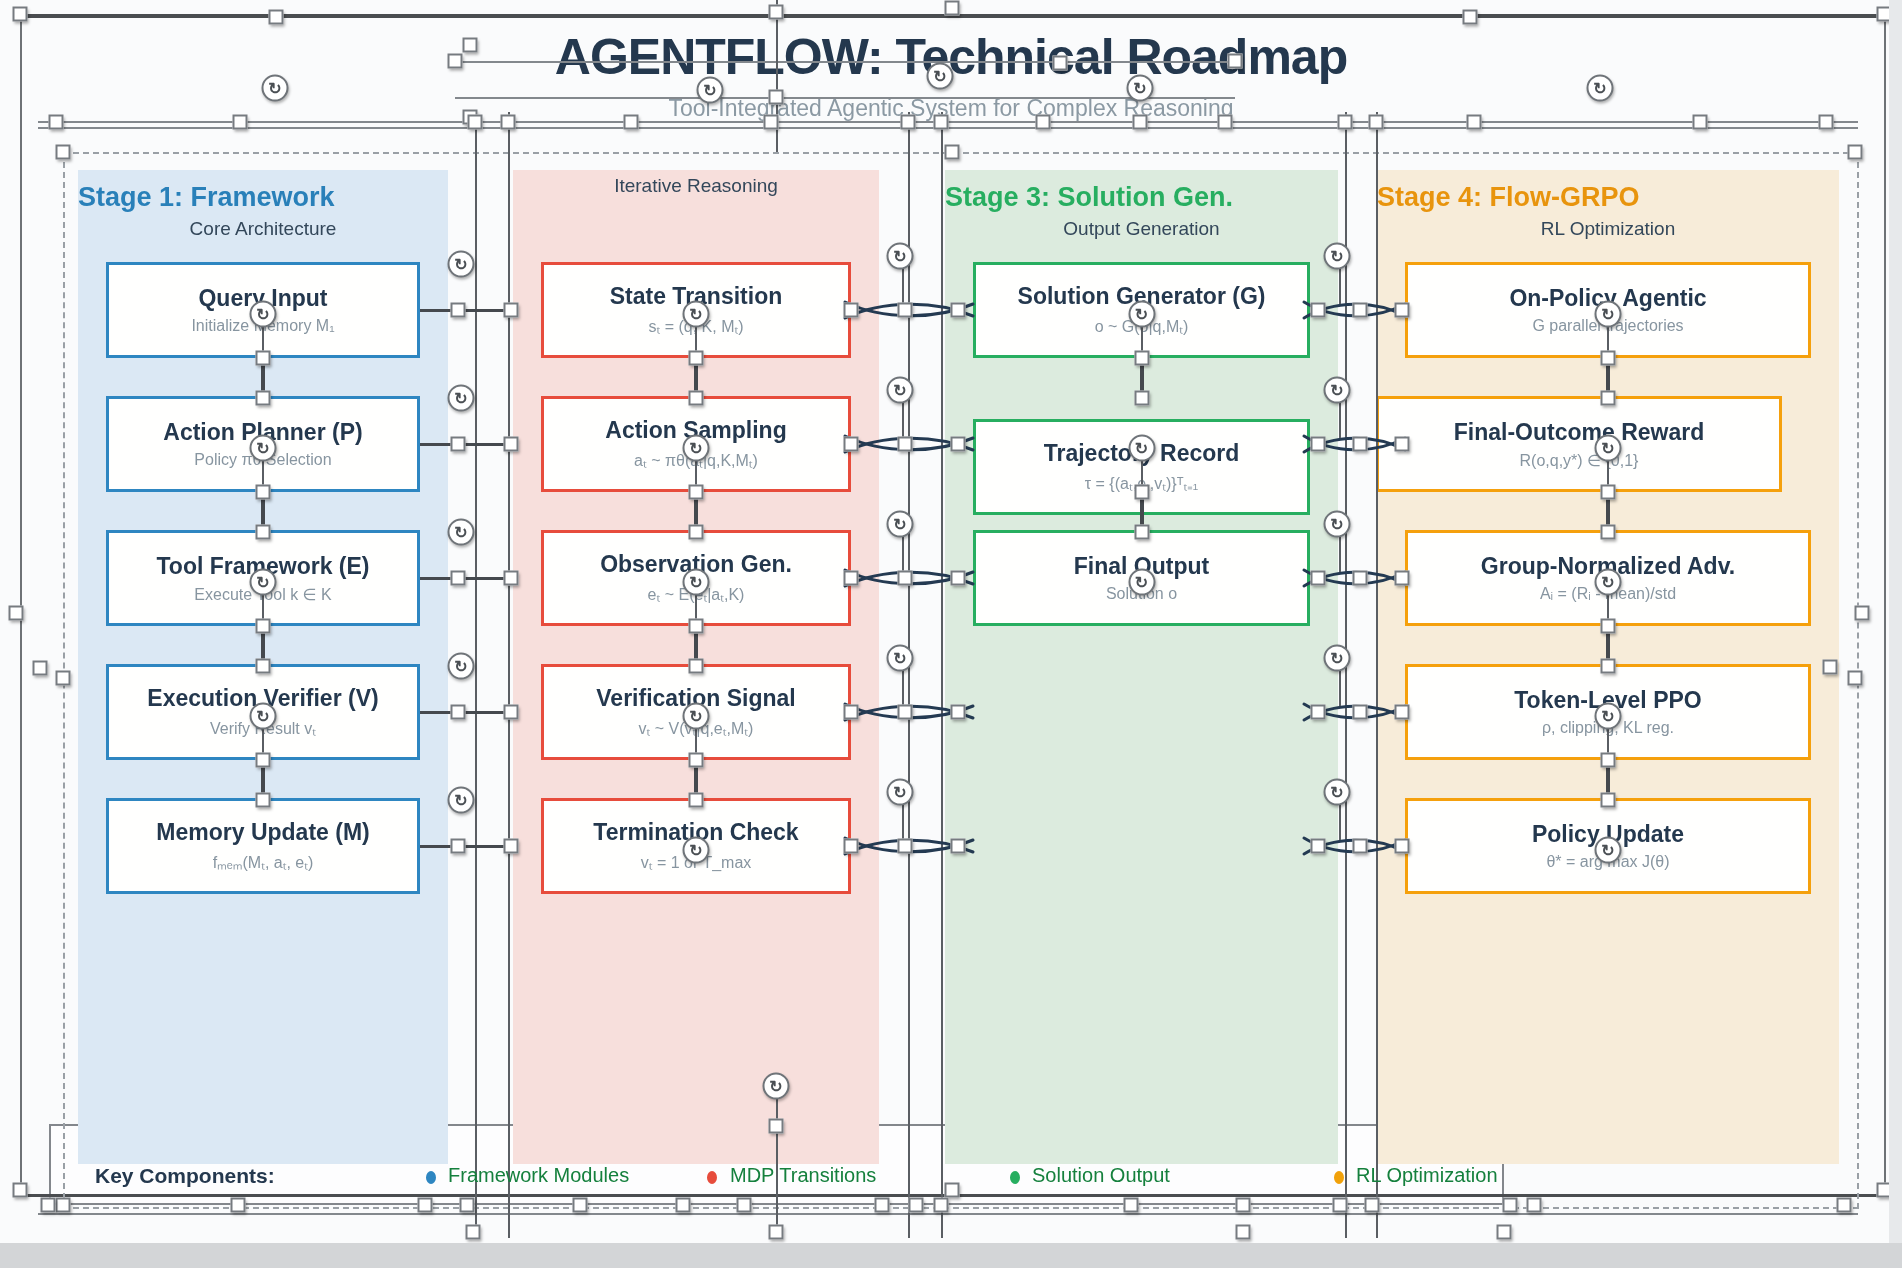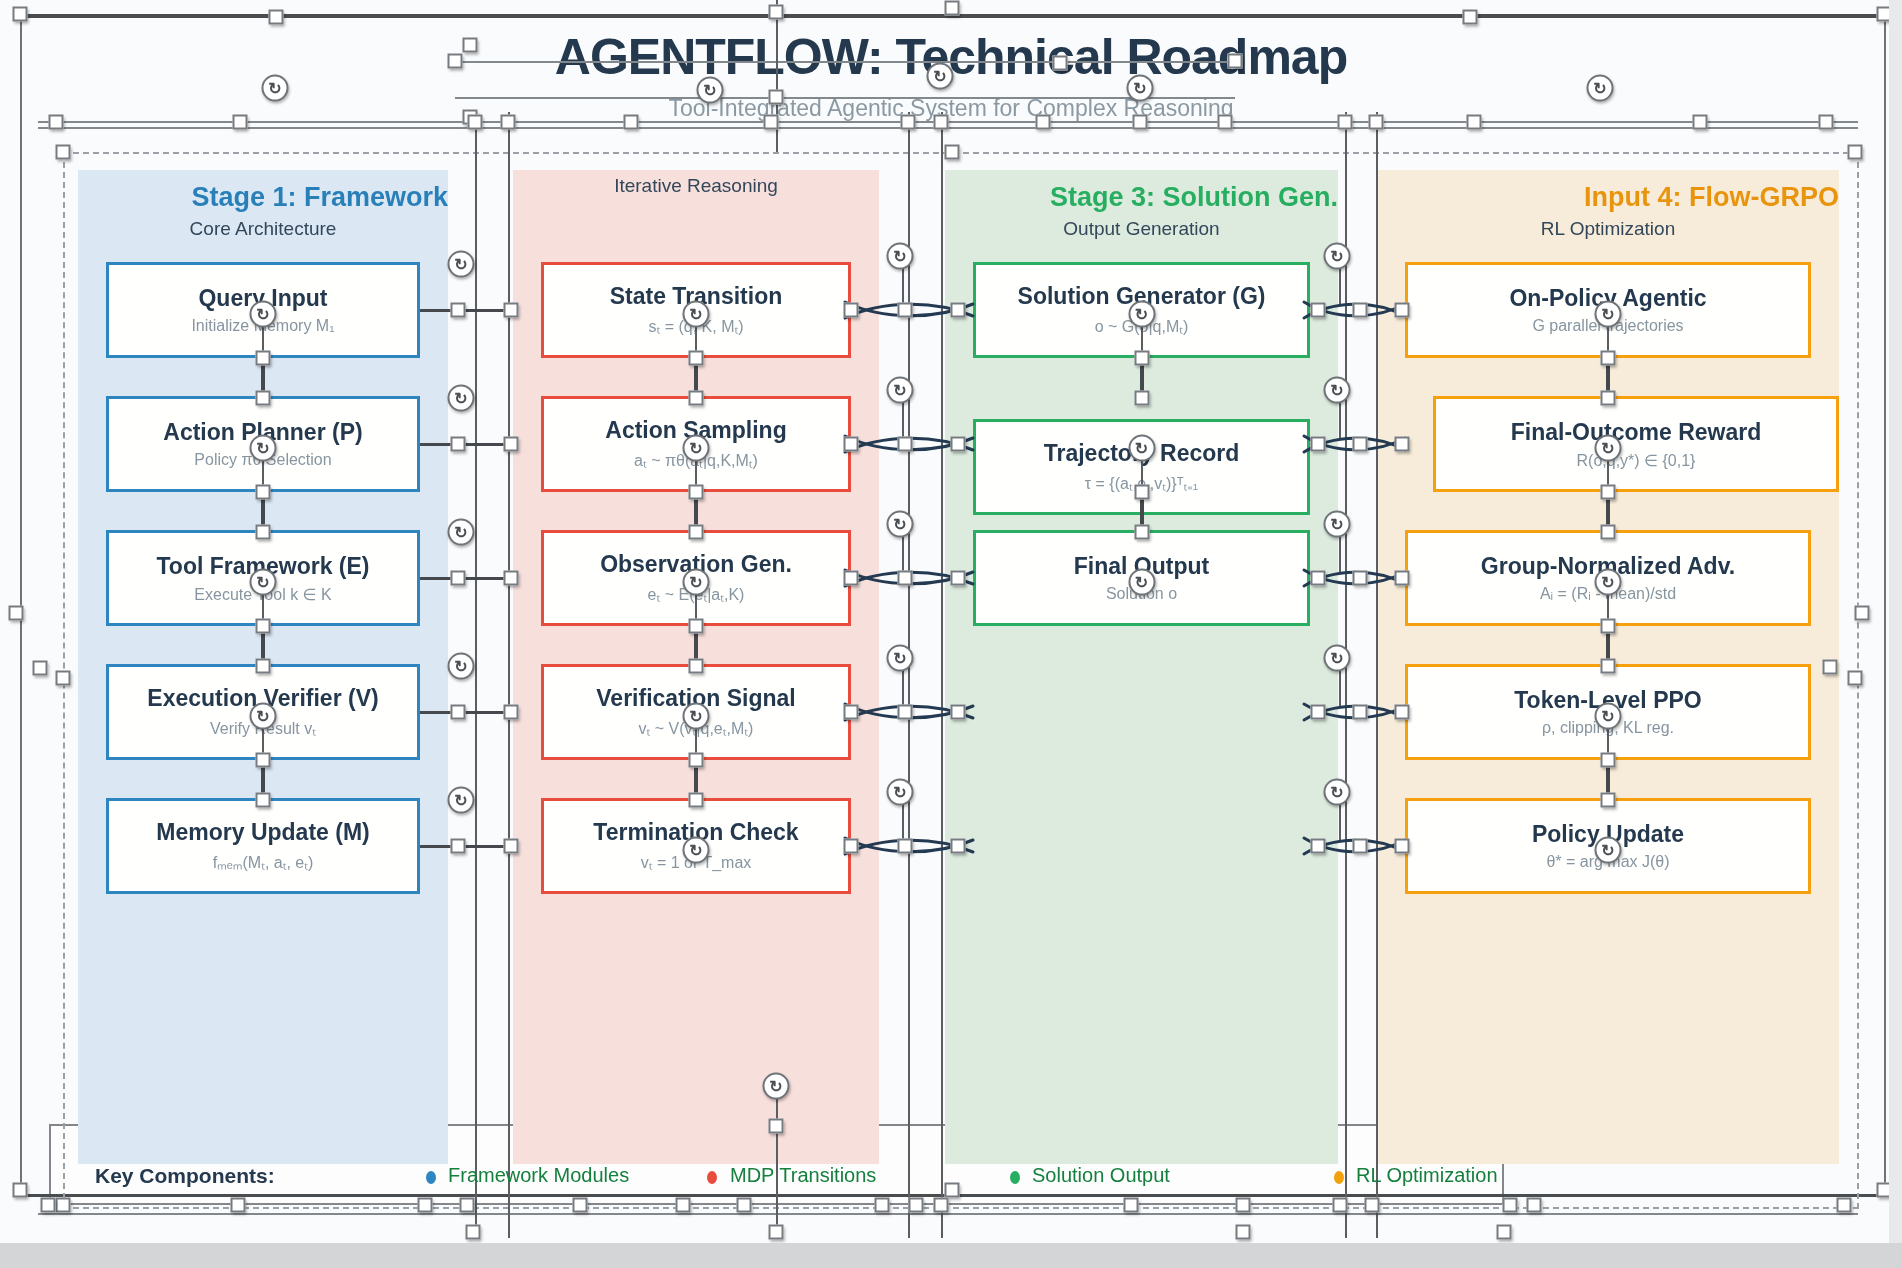--- a/index.html
+++ b/index.html
@@ -8,21 +8,21 @@
   #bottom-strip{position:absolute;left:0;top:1243px;width:1902px;height:25px;background:#d3d5d7;z-index:40;}
   #right-strip{position:absolute;left:1889px;top:0;width:13px;height:1243px;background:#e7e9eb;z-index:40;}
   
   #frame{position:absolute;left:20px;top:14px;width:1862px;height:1176px;border-top:4px solid #4a4d50;border-left:2px solid #6e7276;border-right:2px solid #6e7276;border-bottom:3px solid #4a4d50;z-index:2;}
   #dashed-rect{position:absolute;left:63px;top:152px;width:1792px;height:1053px;border:2px dashed #9aa0a6;z-index:3;}
   
   #main-title{position:absolute;left:0;top:28px;width:100%;text-align:center;font-size:50px;font-weight:800;letter-spacing:-1px;color:#24384e;z-index:6;}
   #main-subtitle{position:absolute;left:0;top:95px;width:100%;text-align:center;font-size:23px;color:#8b99a3;z-index:6;}
   
   .panel{position:absolute;top:170px;height:994px;z-index:4;}
-  .stage-title{display:block;text-align:right;font-size:27px;font-weight:bold;margin-top:12px;}
+  .stage-title{display:block;text-align:left;font-size:27px;font-weight:bold;margin-top:12px;}
   .stage-sub{display:block;text-align:center;font-size:19px;color:#33475a;margin-top:5px;}
   .box{position:absolute;height:96px;background:#fffffe;border:3px solid;display:flex;flex-direction:column;align-items:center;justify-content:center;gap:5px;z-index:5;box-sizing:border-box;}
   .box-title{font-size:23px;font-weight:bold;color:#24384e;white-space:nowrap;}
   .box-sub{font-size:16px;color:#8795a0;white-space:nowrap;}
   
   .vline{position:absolute;width:2px;background:#5a5e63;z-index:8;}
   .hline{position:absolute;height:2px;background:#83888d;z-index:7;}
   .conn-v-thick{position:absolute;width:4px;background:#45494e;transform:translateX(-50%);z-index:9;}
   .conn-v-thin{position:absolute;width:2px;background:#5a5e63;transform:translateX(-50%);z-index:9;}
   .conn-h{position:absolute;height:3px;background:#45494e;z-index:9;}
@@ -118,28 +118,28 @@
       </div>
       <div class="box" style="left: 973px; top: 419px; width: 337px; border-color: rgb(39, 174, 96);">
         <span class="box-title">Trajectory Record</span>
         <span class="box-sub">τ = {(aₜ,eₜ,vₜ)}ᵀₜ₌₁</span>
       </div>
       <div class="box" style="left: 973px; top: 530px; width: 337px; border-color: rgb(39, 174, 96);">
         <span class="box-title">Final Output</span>
         <span class="box-sub">Solution o</span>
       </div>
       <div class="panel" style="left: 1377px; width: 462px; background: rgb(247, 236, 217);">
-        <span class="stage-title" style="color: rgb(232, 148, 13);">Input 4: Flow-GRPO</span>
+        <span class="stage-title" style="color: rgb(232, 148, 13);">Stage 4: Flow-GRPO</span>
         <span class="stage-sub">RL Optimization</span>
       </div>
       <div class="box" style="left: 1405px; top: 262px; width: 406px; border-color: rgb(245, 160, 12);">
         <span class="box-title">On-Policy Agentic</span>
         <span class="box-sub">G parallel trajectories</span>
       </div>
-      <div class="box" style="left: 1433px; top: 396px; width: 406px; border-color: rgb(245, 160, 12); text-align: center;">
+      <div class="box" style="left: 1376px; top: 396px; width: 406px; border-color: rgb(245, 160, 12); text-align: center;">
         <span class="box-title">Final-Outcome Reward</span>
         <span class="box-sub">R(o,q,y*) ∈ {0,1}</span>
       </div>
       <div class="box" style="left: 1405px; top: 530px; width: 406px; border-color: rgb(245, 160, 12);">
         <span class="box-title">Group-Normalized Adv.</span>
         <span class="box-sub">Aᵢ = (Rᵢ - mean)/std</span>
       </div>
       <div class="box" style="left: 1405px; top: 664px; width: 406px; border-color: rgb(245, 160, 12);">
         <span class="box-title">Token-Level PPO</span>
         <span class="box-sub">ρ, clipping, KL reg.</span>

